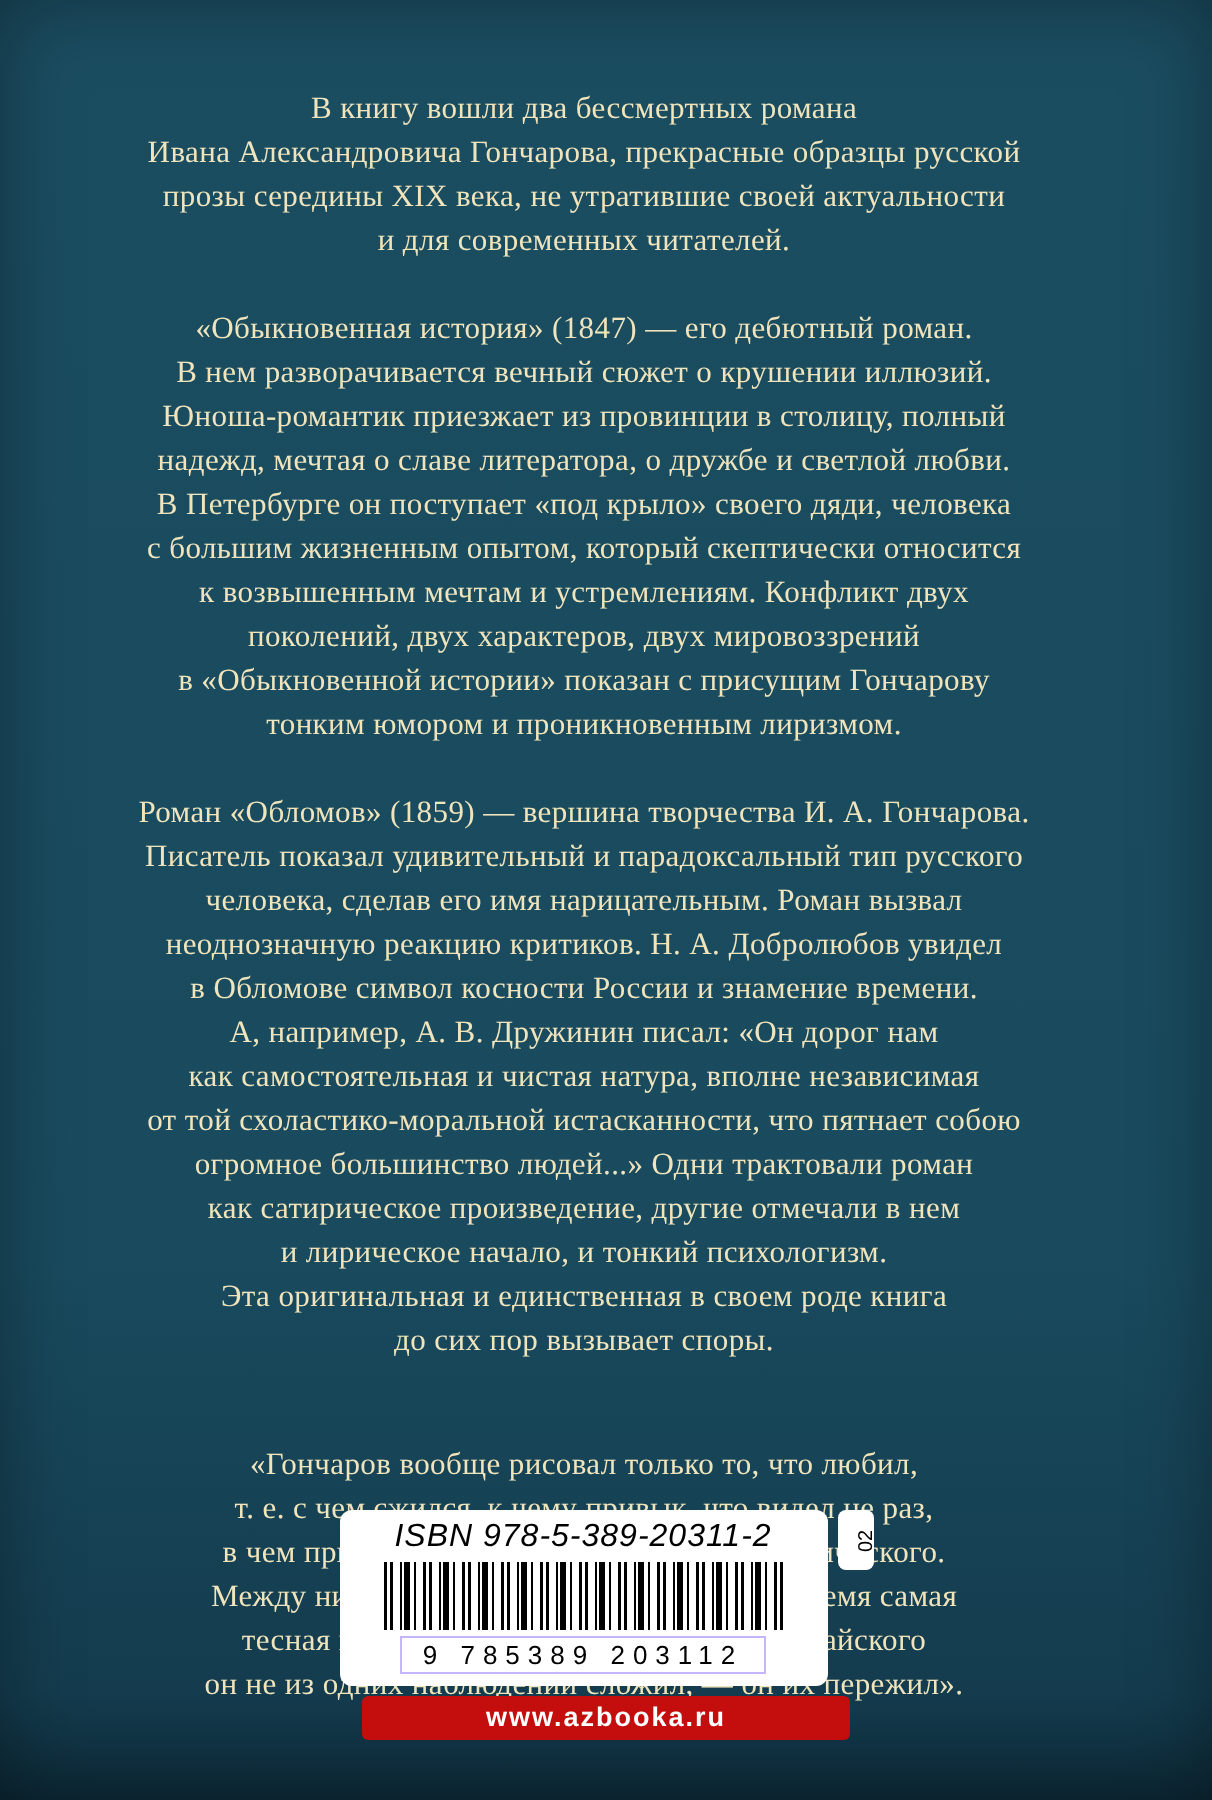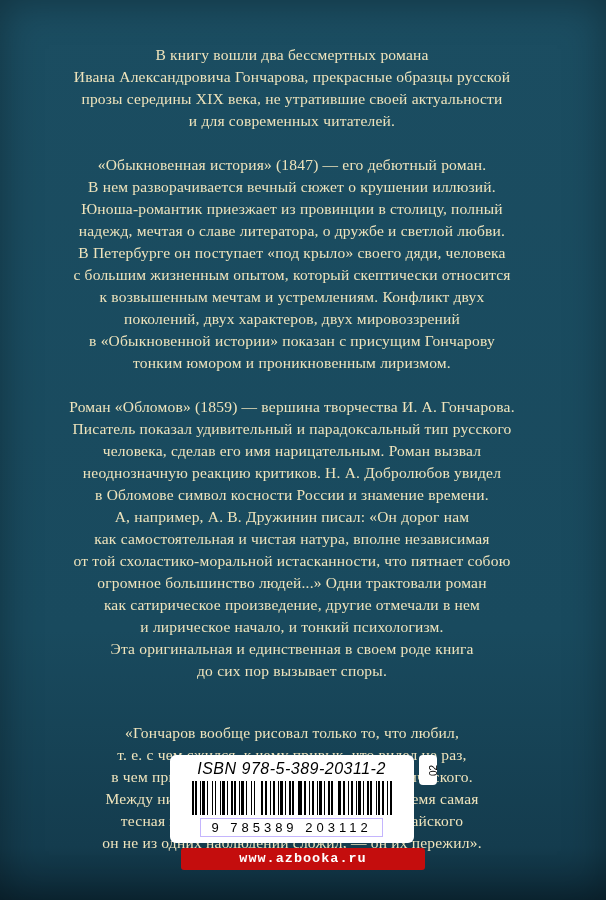--- a/index.html
+++ b/index.html
@@ -112,21 +112,21 @@
     text-align: center;
   }
   .publisher-banner {
     display: block;
     margin: 5px auto 0 auto;
     width: 244px;
     height: 22px;
     background: #c40d0d;
     border-radius: 3px;
     color: #ffffff;
-    font-family: Liberation Mono, monospace;
+    font-family: Liberation Sans, sans-serif;
     font-weight: bold;
     font-size: 13.5px;
     line-height: 22px;
     letter-spacing: 1px;
   }
 </style>
 </head>
 <body>
 
 <div class="cover">

